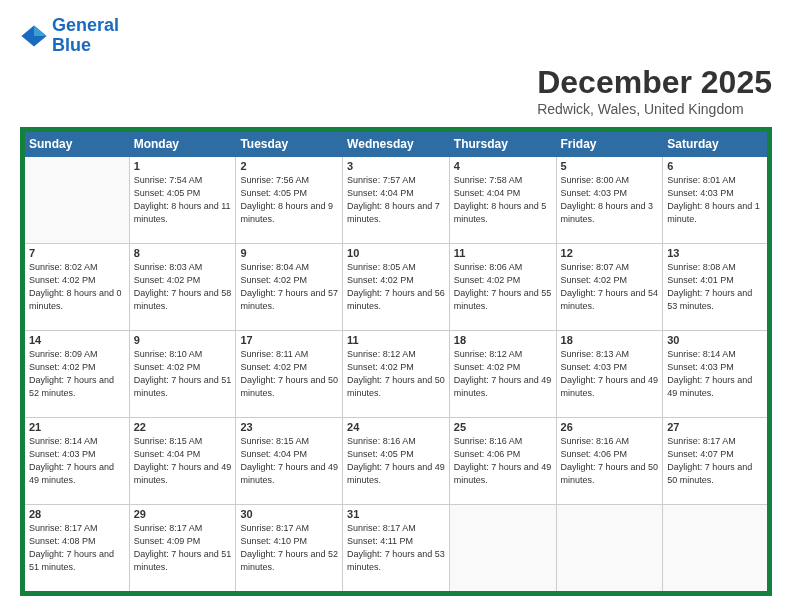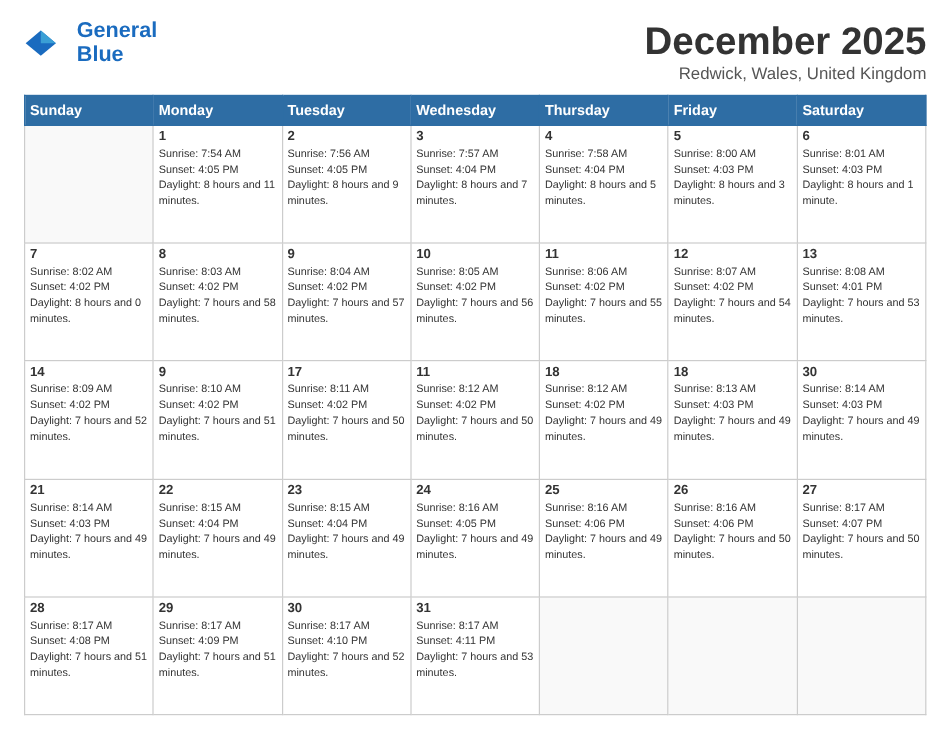--- a/index.html
+++ b/index.html
@@ -19,50 +19,51 @@
     }
     .header {
       display: flex;
       justify-content: space-between;
       align-items: flex-start;
       margin-bottom: 10px;
     }
     .logo {
       display: flex;
       align-items: center;
-      gap: 16px;
+      gap: 4px;
     }
     .logo-text {
       font-size: 18px;
       font-weight: bold;
       color: #333;
       line-height: 1.1;
     }
     .logo-text span {
       color: #1a6bbf;
     }
     .logo-icon {
       width: 28px;
       height: 28px;
     }
     .title-section {
-      text-align: right;
+      text-align: left;
+      margin-top: 48px;
     }
     .main-title {
       font-size: 32px;
       font-weight: bold;
       color: #333;
     }
     .subtitle {
       font-size: 14px;
       color: #555;
     }
     .calendar {
       flex: 1;
-      border: 1px solid #15803d;
+      border: 5px solid #15803d;
       border-collapse: collapse;
       width: 100%;
       table-layout: fixed;
     }
     .calendar thead tr th {
       background: #2e6da4;
       color: #fff;
       font-size: 12px;
       font-weight: bold;
       padding: 5px 4px;

